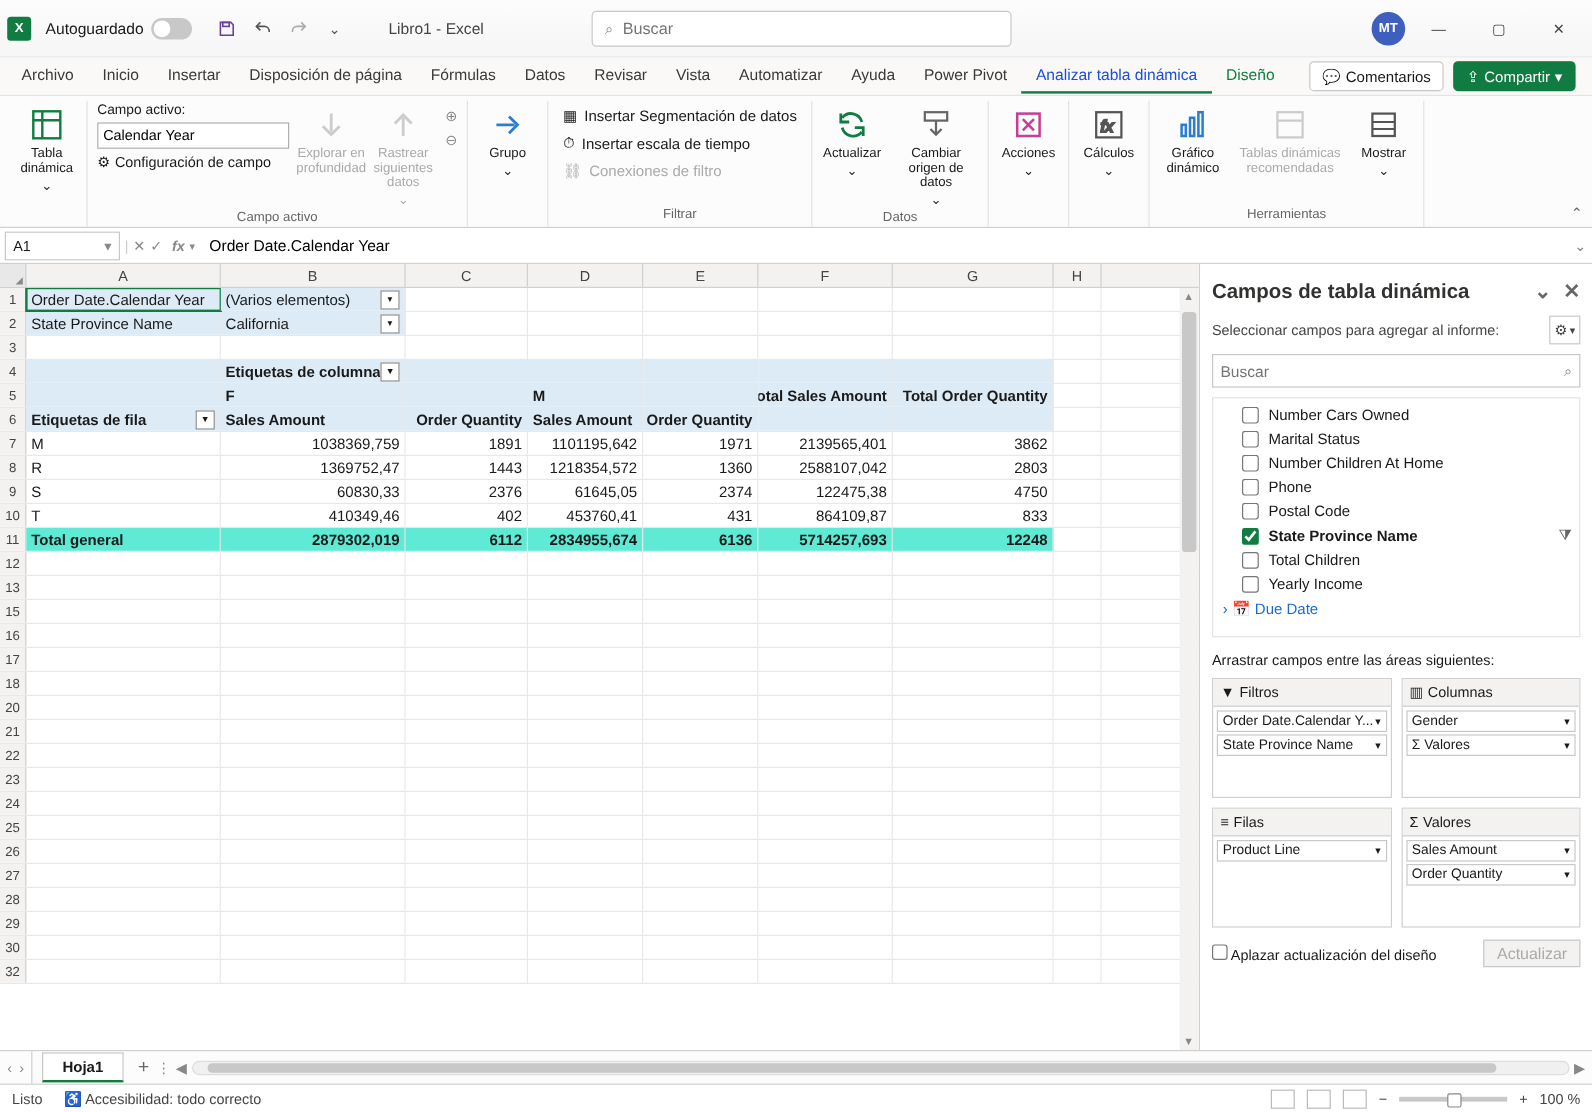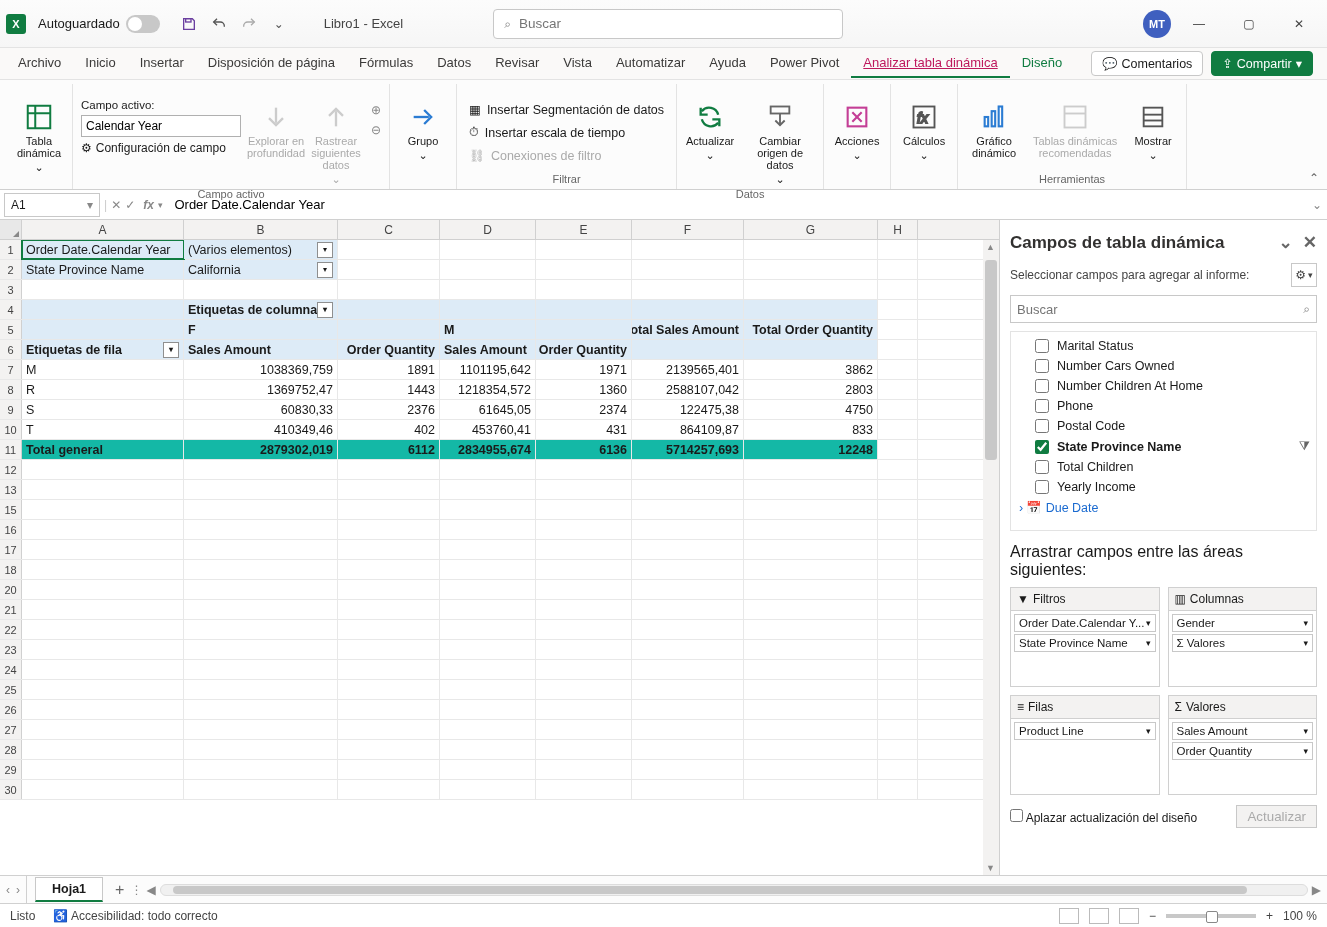--- a/index.html
+++ b/index.html
@@ -16,31 +16,31 @@
 .doc-title { margin-left: 30px; font-size: 13px; color: #444; }
 .search-box { margin-left: 90px; width: 350px; height: 30px; border: 1px solid #c8c8c8; border-radius: 4px; display: flex; align-items: center; padding: 0 10px; background: #fff; }
 .search-box input { border: none; outline: none; flex: 1; font-size: 13.5px; color: #666; }
 .title-right { margin-left: auto; display: flex; align-items: center; gap: 6px; }
 .avatar { width: 28px; height: 28px; border-radius: 50%; background: #3f5fbf; color: #fff; display: flex; align-items: center; justify-content: center; font-size: 11px; font-weight: bold; }
 .win-btn { width: 44px; height: 32px; display: flex; align-items: center; justify-content: center; color: #444; cursor: pointer; }
 
 
 .ribbon-tabs { display: flex; align-items: center; height: 32px; padding: 0 6px; background: #faf9f8; border-bottom: 1px solid #e3e3e3; }
 .ribbon-tab { padding: 6px 12px; font-size: 13px; color: #3b3a39; cursor: pointer; }
-.ribbon-tab.active { color: #be185d; border-bottom: 2px solid #107c41; text-decoration: underline; }
+.ribbon-tab.active { color: #1d4ed8; border-bottom: 2px solid #107c41; }
 .ribbon-tab.design { color: #107c41; }
 .ribbon-right { margin-left: auto; display: flex; gap: 8px; padding-right: 8px; }
 .ribbon-btn { padding: 4px 10px; border: 1px solid #c8c8c8; border-radius: 4px; font-size: 12.5px; background: #fff; cursor: pointer; display: flex; align-items: center; gap: 4px; }
 .ribbon-btn.green { background: #107c41; color: #fff; border-color: #107c41; }
 
 
 .ribbon { display: flex; height: 110px; background: #fcfcfc; border-bottom: 1px solid #d0d0d0; padding: 4px 6px 0 6px; position: relative; }
 .rgroup { display: flex; flex-direction: column; align-items: center; padding: 0 8px; border-right: 1px solid #e3e3e3; }
 .rgroup:last-child { border-right: none; }
-.rgroup-body { flex: 1; display: flex; align-items: flex-start; gap: 10px; margin-top: 13px; }
+.rgroup-body { flex: 1; display: flex; align-items: flex-start; gap: 10px; }
 .rgroup-label { font-size: 11px; color: #666; padding: 2px 0 4px 0; }
 .big-icon { width: 50px; display: flex; flex-direction: column; align-items: center; text-align: center; font-size: 11px; cursor: pointer; gap: 2px; padding-top: 4px; }
 .big-icon .ic { width: 32px; height: 32px; display: flex; align-items: center; justify-content: center; }
 .big-icon.disabled { color: #aaa; }
 .active-field-box { display: flex; flex-direction: column; gap: 4px; padding-top: 2px; }
 .active-field-box .lbl { font-size: 11.5px; }
 .active-field-box input { width: 160px; height: 22px; border: 1px solid #b0b0b0; padding: 0 4px; font-size: 12px; }
 .config-btn { font-size: 12px; display: flex; align-items: center; gap: 4px; cursor: pointer; }
 .filter-item { display: flex; align-items: center; gap: 6px; font-size: 12.5px; padding: 3px 4px; cursor: pointer; }
 .filter-item.disabled { color: #aaa; }
@@ -63,40 +63,40 @@
 .col-h { border-right: 1px solid #d0d0d0; text-align: center; font-size: 12px; color: #444; display: flex; align-items: center; justify-content: center; }
 .grid-body { flex: 1; overflow: hidden; position: relative; }
 .row { display: flex; height: 20px; border-bottom: 1px solid #e8e8e8; }
 .row-h { width: 22px; background: #f3f2f1; border-right: 1px solid #d0d0d0; text-align: center; font-size: 11px; color: #444; display: flex; align-items: center; justify-content: center; }
 .cell { border-right: 1px solid #e8e8e8; padding: 0 4px; font-size: 12.5px; display: flex; align-items: center; overflow: hidden; white-space: nowrap; }
 .cell.right { justify-content: flex-end; }
 .cell.bold { font-weight: bold; }
 .sel-cell { outline: 2px solid #107c41; outline-offset: -1px; }
 .filter-cell { background: #ddebf7; }
 .pivot-header { background: #ddebf7; font-weight: bold; }
-.pivot-total { background: #14b8a6; font-weight: bold; }
+.pivot-total { background: #5eead4; font-weight: bold; }
 .filter-icon { width: 16px; height: 16px; border: 1px solid #8f8f8f; background: #fff; margin-left: auto; display: flex; align-items: center; justify-content: center; font-size: 8px; }
 .vscroll { position:absolute; right:0; top:20px; bottom:0; width:16px; background:#f3f2f1; }
 .vscroll-thumb { position:absolute; left:2px; right:2px; top:20px; height:200px; background:#c8c8c8; border-radius:3px; }
 
 
 .field-pane { width: 328px; border-left: 1px solid #d0d0d0; background: #fff; display: flex; flex-direction: column; padding: 6px 10px; }
 .fp-header { display: flex; align-items: center; justify-content: space-between; font-size: 17px; font-weight: 600; color: #323130; padding: 6px 0; }
 .fp-header .ctrls { display: flex; gap: 10px; color: #666; }
 .fp-sub { font-size: 12px; color: #444; padding: 4px 0 8px 0; display: flex; justify-content: space-between; align-items: center; }
 .gear { width: 26px; height: 24px; border: 1px solid #c8c8c8; display: flex; align-items: center; justify-content: center; cursor: pointer; }
 .fp-search { display: flex; border: 1px solid #c8c8c8; height: 28px; align-items: center; padding: 0 6px; margin-bottom: 8px; }
 .fp-search input { flex: 1; border: none; outline: none; font-size: 13px; }
 .field-list { height: 200px; border: 1px solid #e3e3e3; overflow-y: auto; padding: 4px 0; margin-bottom: 8px; }
 .field-item { display: flex; align-items: center; gap: 8px; padding: 3px 6px 3px 24px; font-size: 12.5px; cursor: pointer; }
 .field-item input[type=checkbox] { width: 14px; height: 14px; accent-color: #107c41; }
 .field-item.checked label { font-weight: bold; }
 .field-item .flt { margin-left: auto; color: #666; }
 .expand-item { padding: 3px 6px 3px 8px; font-size: 12.5px; color: #1a6ad0; }
-.drag-lbl { font-size: 16px; padding: 4px 0 8px 0; }
+.drag-lbl { font-size: 12px; padding: 4px 0 8px 0; }
 .areas { display: grid; grid-template-columns: 1fr 1fr; gap: 8px; }
 .area-box { border: 1px solid #d0d0d0; min-height: 100px; display: flex; flex-direction: column; }
 .area-title { background: #f3f2f1; padding: 4px 6px; font-size: 12px; display: flex; align-items: center; gap: 4px; border-bottom: 1px solid #d0d0d0; }
 .area-items { flex: 1; padding: 3px; }
 .area-item { border: 1px solid #c8c8c8; background: #fff; padding: 2px 4px; font-size: 11.5px; display: flex; justify-content: space-between; align-items: center; margin-bottom: 2px; cursor: pointer; }
 .defer-row { display: flex; align-items: center; justify-content: space-between; padding: 10px 0 4px 0; font-size: 12px; }
 .defer-row button { padding: 3px 10px; border: 1px solid #c8c8c8; background: #f3f2f1; color: #aaa; }
 
 
 .sheet-bar { height: 28px; display: flex; align-items: center; border-top: 1px solid #d0d0d0; background: #fcfcfc; }
@@ -705,20 +705,31 @@
           <div class="row-h">30</div>
           <div class="cell " style="width: 162px;"></div>
           <div class="cell " style="width: 154px;"></div>
           <div class="cell " style="width: 102px;"></div>
           <div class="cell " style="width: 96px;"></div>
           <div class="cell " style="width: 96px;"></div>
           <div class="cell " style="width: 112px;"></div>
           <div class="cell " style="width: 134px;"></div>
           <div class="cell " style="width: 40px;"></div>
         </div>
+        <div class="row">
+          <div class="row-h">32</div>
+          <div class="cell " style="width: 162px;"></div>
+          <div class="cell " style="width: 154px;"></div>
+          <div class="cell " style="width: 102px;"></div>
+          <div class="cell " style="width: 96px;"></div>
+          <div class="cell " style="width: 96px;"></div>
+          <div class="cell " style="width: 112px;"></div>
+          <div class="cell " style="width: 134px;"></div>
+          <div class="cell " style="width: 40px;"></div>
+        </div>
       </div>
     <div class="vscroll">
       <span style="position:absolute;top:2px;left:3px;color:#888;font-size:9px">▲</span>
       <div class="vscroll-thumb"></div>
       <span style="position:absolute;bottom:2px;left:3px;color:#888;font-size:9px">▼</span>
     </div>
   </div>
 
   <div class="field-pane">
     <div class="fp-header">
@@ -735,25 +746,25 @@
           <span style="font-size:9px;margin-left:2px">▾</span>
         </div>
     </div>
     <div class="fp-search">
       <input placeholder="Buscar" style="">
       <span style="color:#888">⌕</span>
     </div>
     <div class="field-list" id="field-list">
         <div class="field-item">
           <input type="checkbox" style="">
-          <label>Marital Status</label>
+          <label>Number Cars Owned</label>
         </div>
         <div class="field-item">
           <input type="checkbox" style="">
-          <label>Number Cars Owned</label>
+          <label>Marital Status</label>
         </div>
         <div class="field-item">
           <input type="checkbox" style="">
           <label>Number Children At Home</label>
         </div>
         <div class="field-item">
           <input type="checkbox" style="">
           <label>Phone</label>
         </div>
         <div class="field-item">

